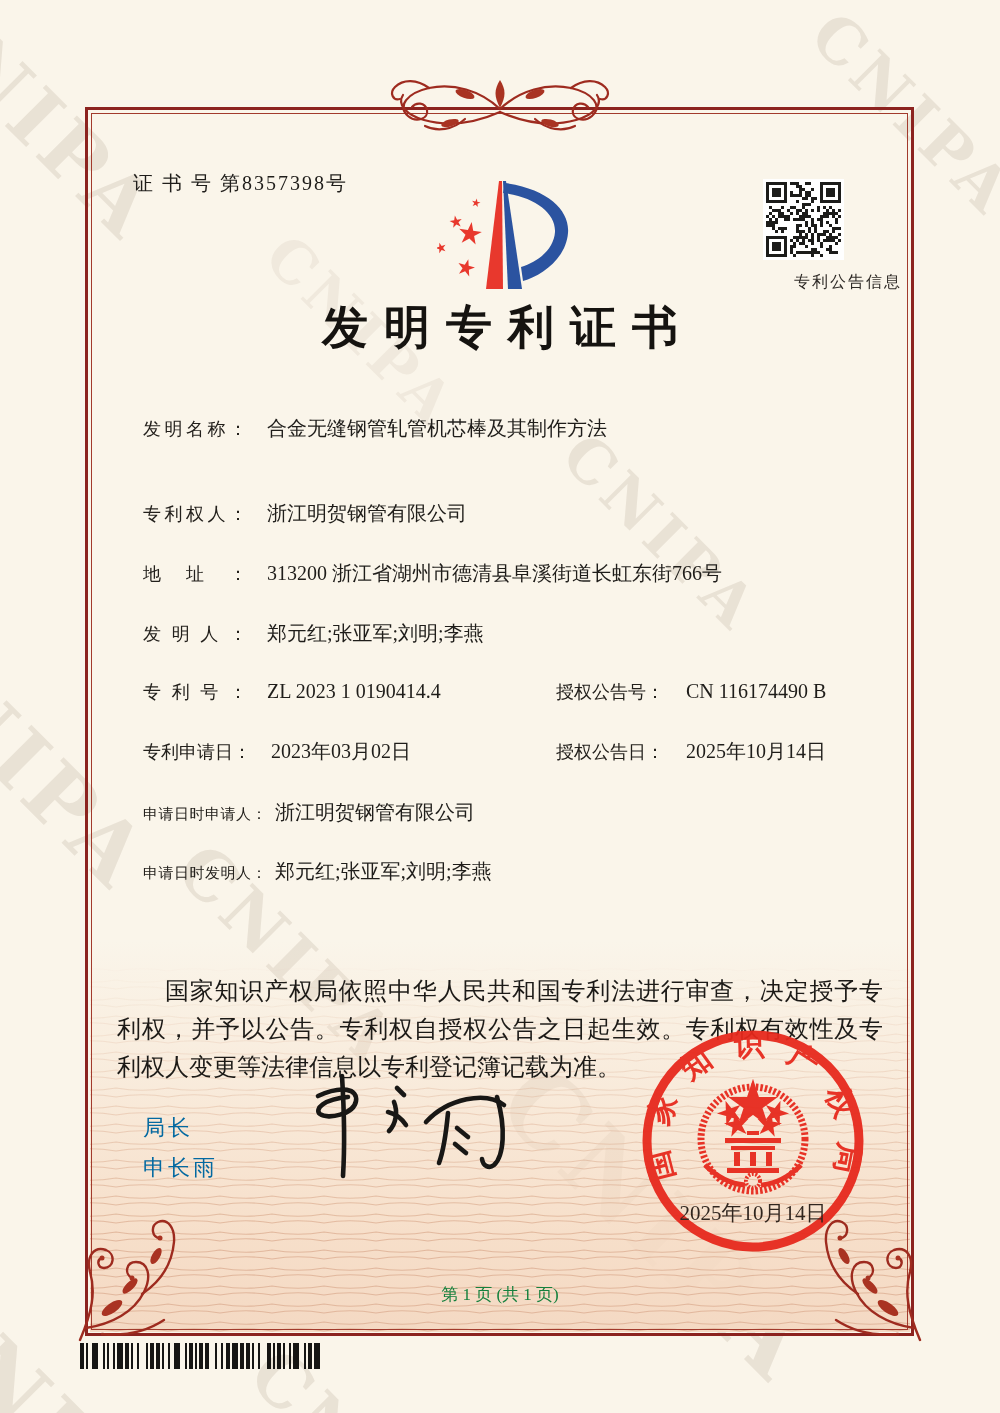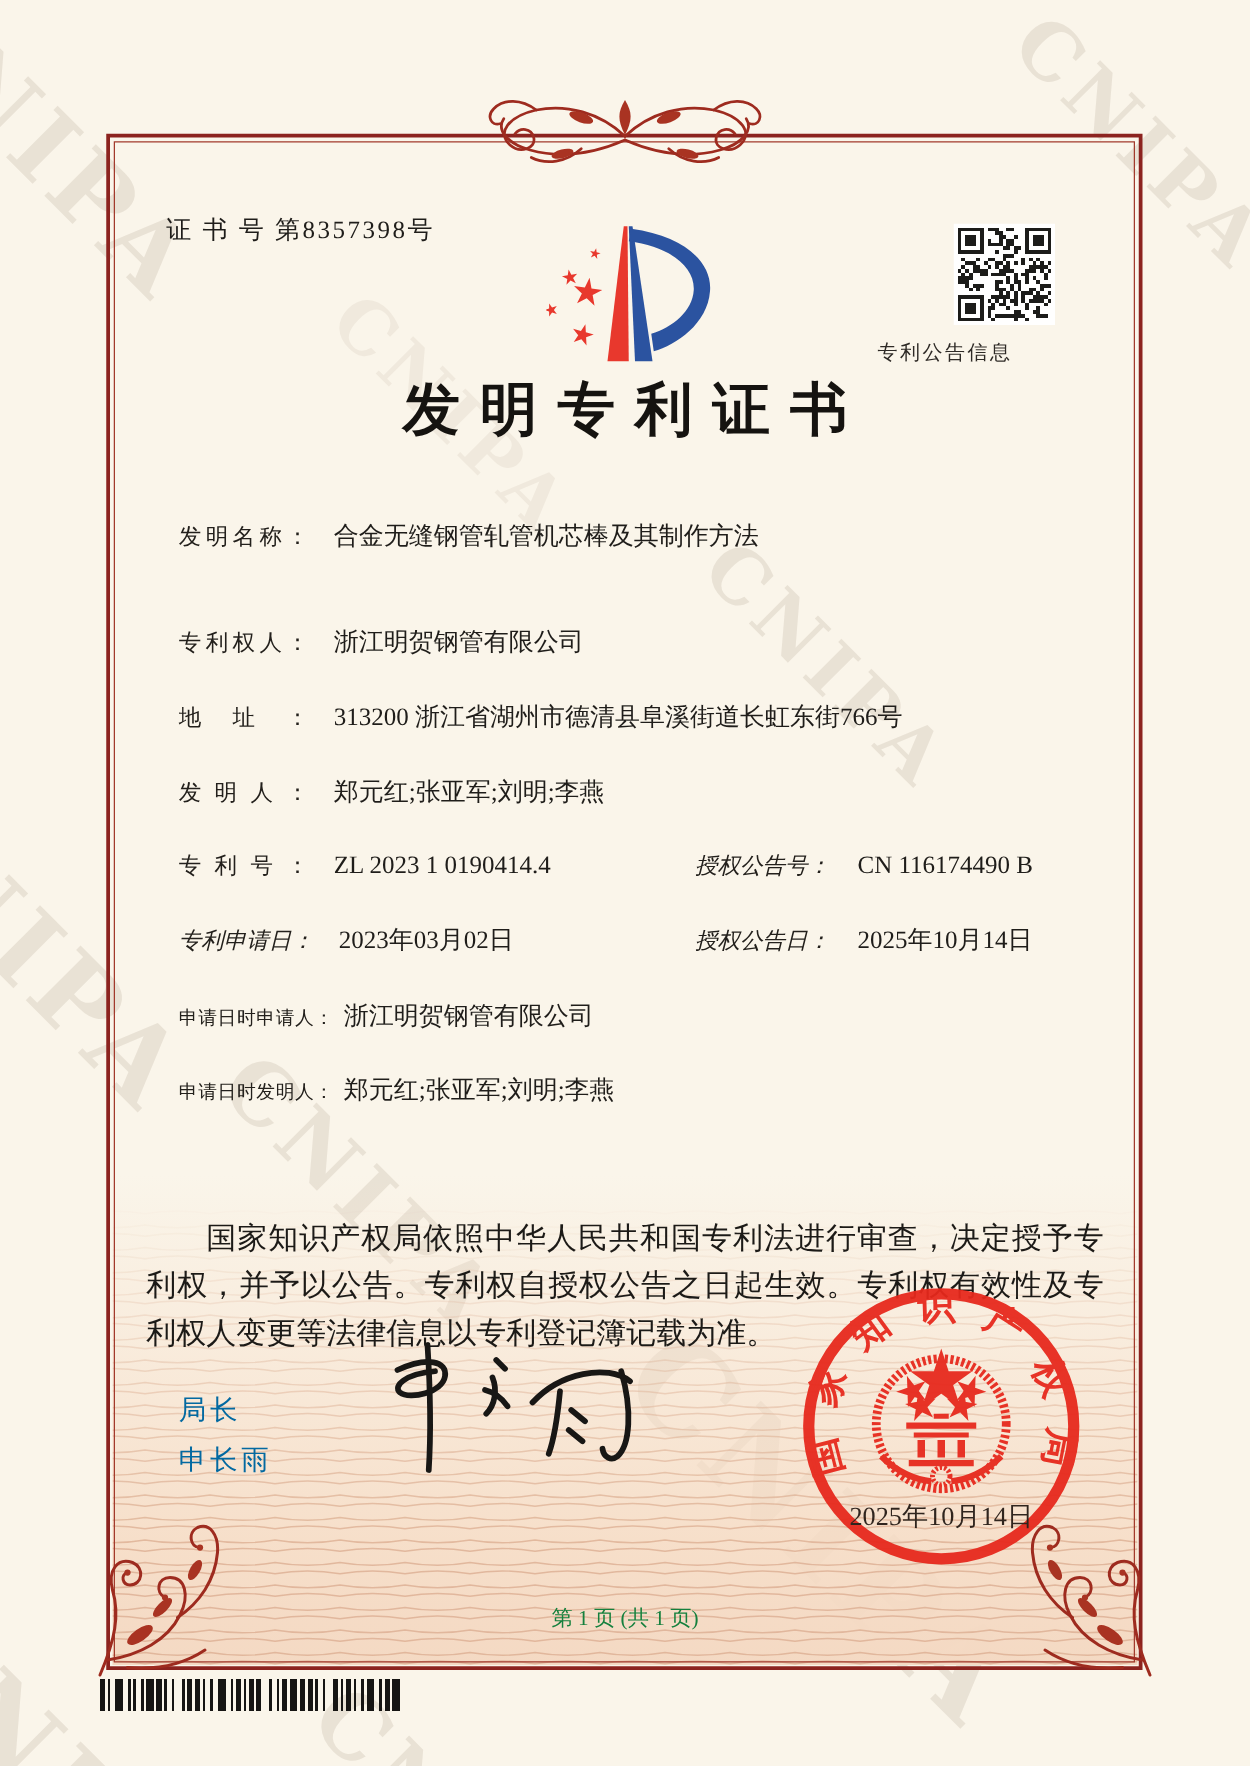--- a/index.html
+++ b/index.html
@@ -14,28 +14,28 @@
          border:3.5px solid #8c231f;z-index:3;pointer-events:none;}
   .frame-inner{position:absolute;left:3px;top:3px;right:3px;bottom:3px;border:1.5px solid #a23a2c;}
   
   .waves{position:absolute;left:90px;top:940px;width:820px;height:392px;z-index:2;overflow:hidden;
          background:linear-gradient(180deg,rgba(247,227,209,0) 0%,rgba(247,224,203,.45) 35%,rgba(246,219,196,.85) 75%,#f4d9c3 100%);}
   .content{position:absolute;inset:0;z-index:4;}
   .certno{position:absolute;left:133px;top:170px;font-size:20px;letter-spacing:2px;}
   .logo{position:absolute;left:437px;top:163px;}
   .qrbox{position:absolute;left:763px;top:179px;width:81px;height:81px;background:#fff;padding:0;}
   .qrbox svg{display:block;margin:3px;}
-  .qr-label{position:absolute;left:702px;top:272px;width:200px;text-align:left;
+  .qr-label{position:absolute;left:702px;top:272px;width:200px;text-align:right;
             font-size:16px;letter-spacing:2px;color:#2e2a26;}
   .title{position:absolute;left:0;top:297px;width:100%;text-align:center;font-size:46px;
          font-weight:700;letter-spacing:16px;padding-left:16px;box-sizing:border-box;color:#151310;}
   .row{position:absolute;left:143px;white-space:nowrap;font-size:20px;}
   .lab{display:inline-block;width:104px;text-align:justify;text-align-last:justify;
        font-size:18px;vertical-align:baseline;color:#23201c;}
-  .lab2{display:inline-block;font-size:18px;color:#23201c;font-style:italic;}
+  .lab2{display:inline-block;font-size:18px;color:#23201c;}
   .lab3{display:inline-block;font-size:15px;letter-spacing:.5px;color:#23201c;}
   .val{margin-left:20px;}
   .val3{margin-left:8px;}
   .col2{position:absolute;left:413px;top:0;white-space:nowrap;}
   .col2 .val{margin-left:22px;}
   .statement{position:absolute;left:117px;top:948px;width:766px;font-size:24px;line-height:38px;
              text-align:justify;text-indent:2em;color:#1c1a17;}
   .official{position:absolute;left:143px;font-family:"Liberation Sans","DejaVu Sans",sans-serif;
             font-size:22px;letter-spacing:3px;color:#0369a1;}
   .signature{position:absolute;left:290px;top:1068px;}

